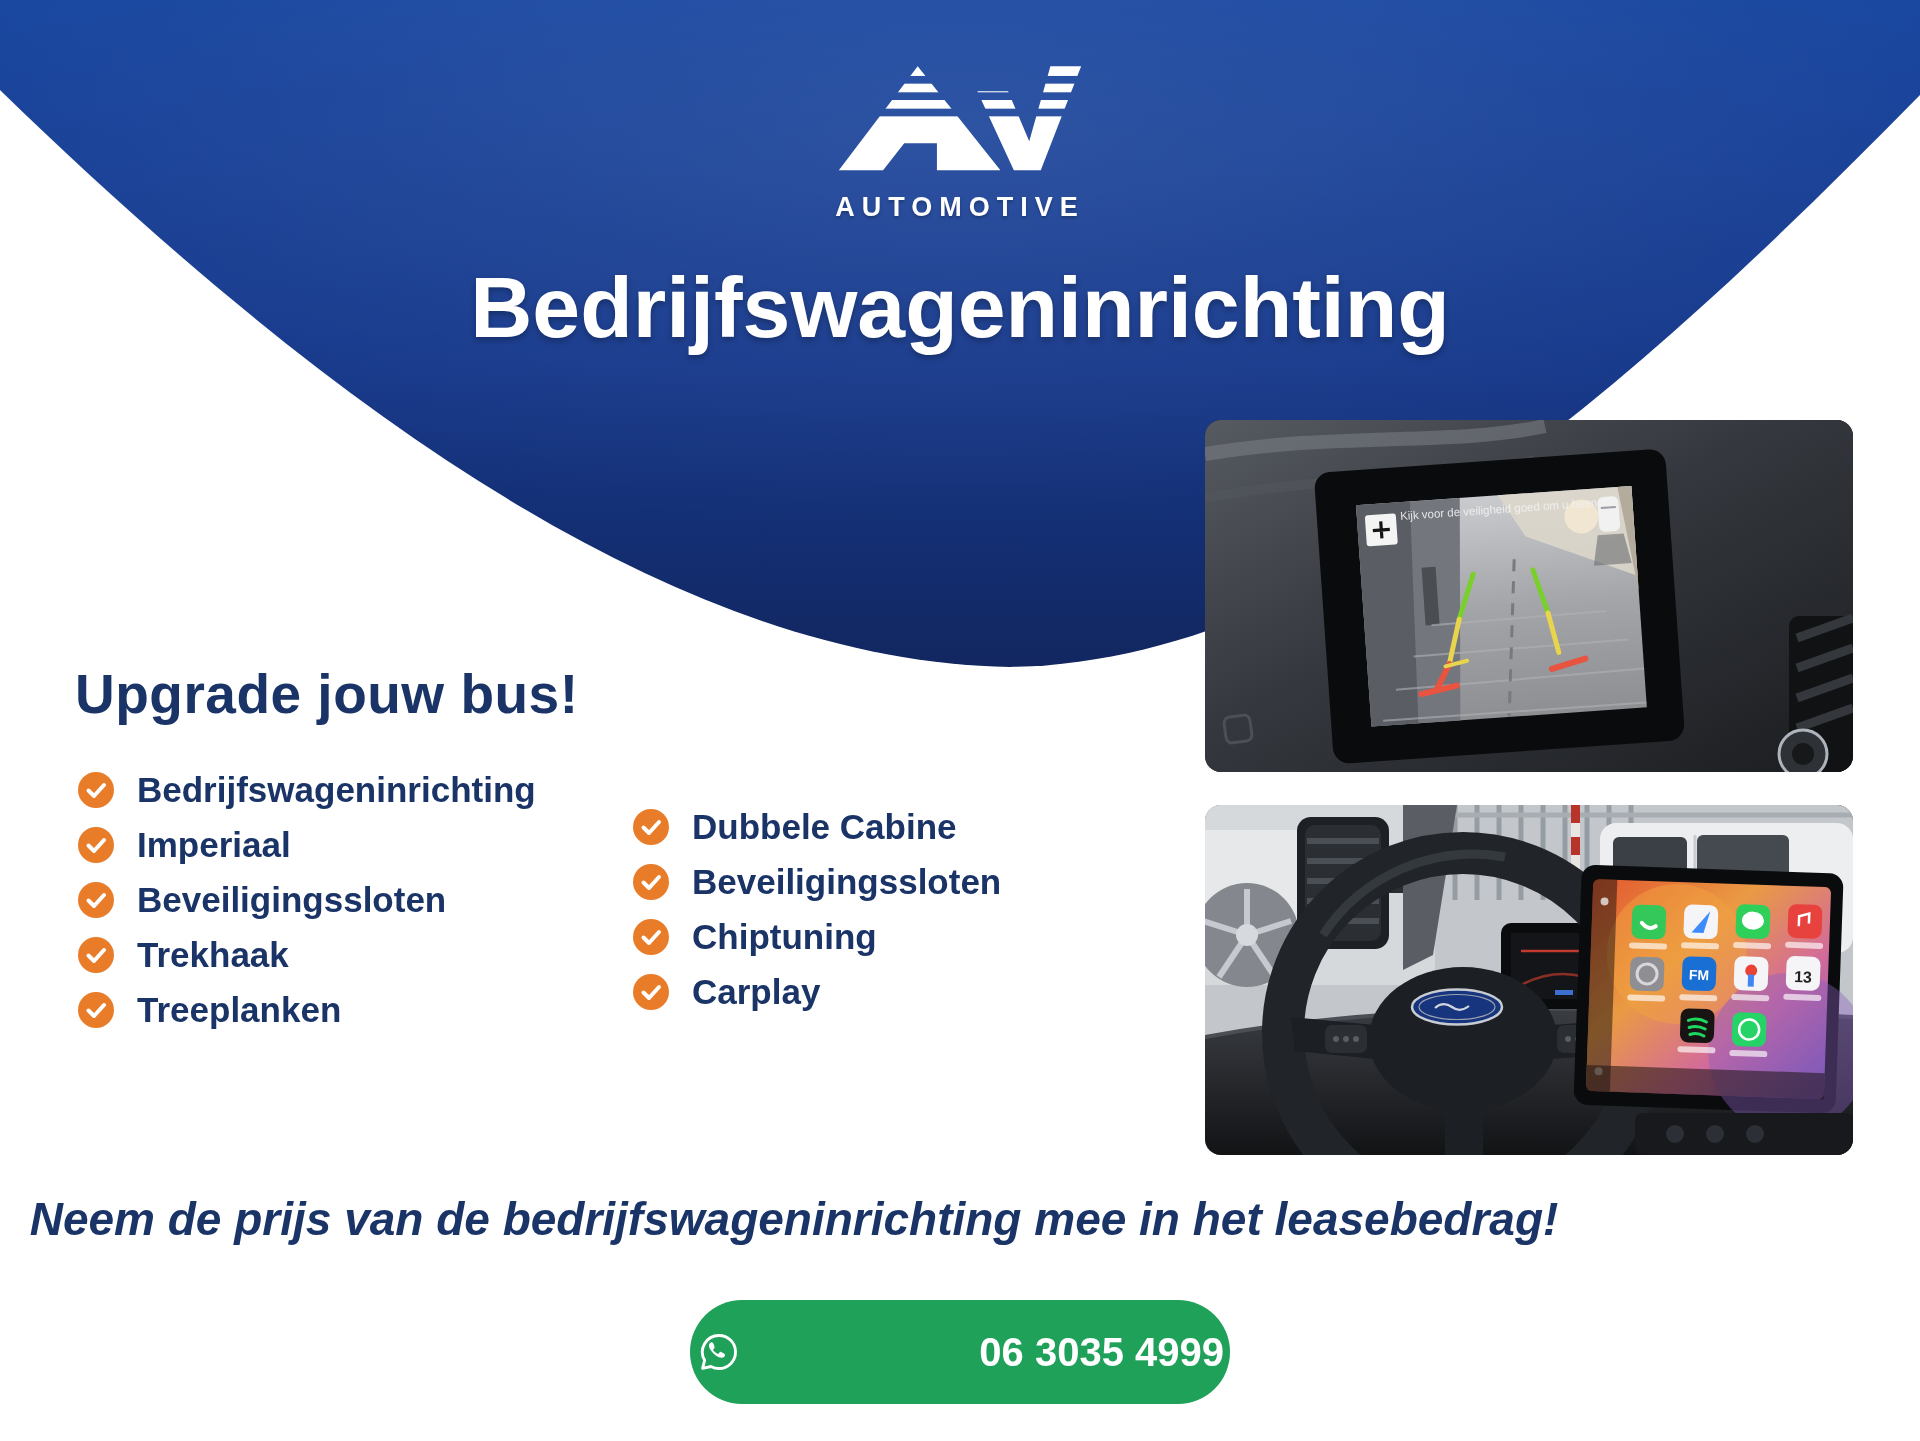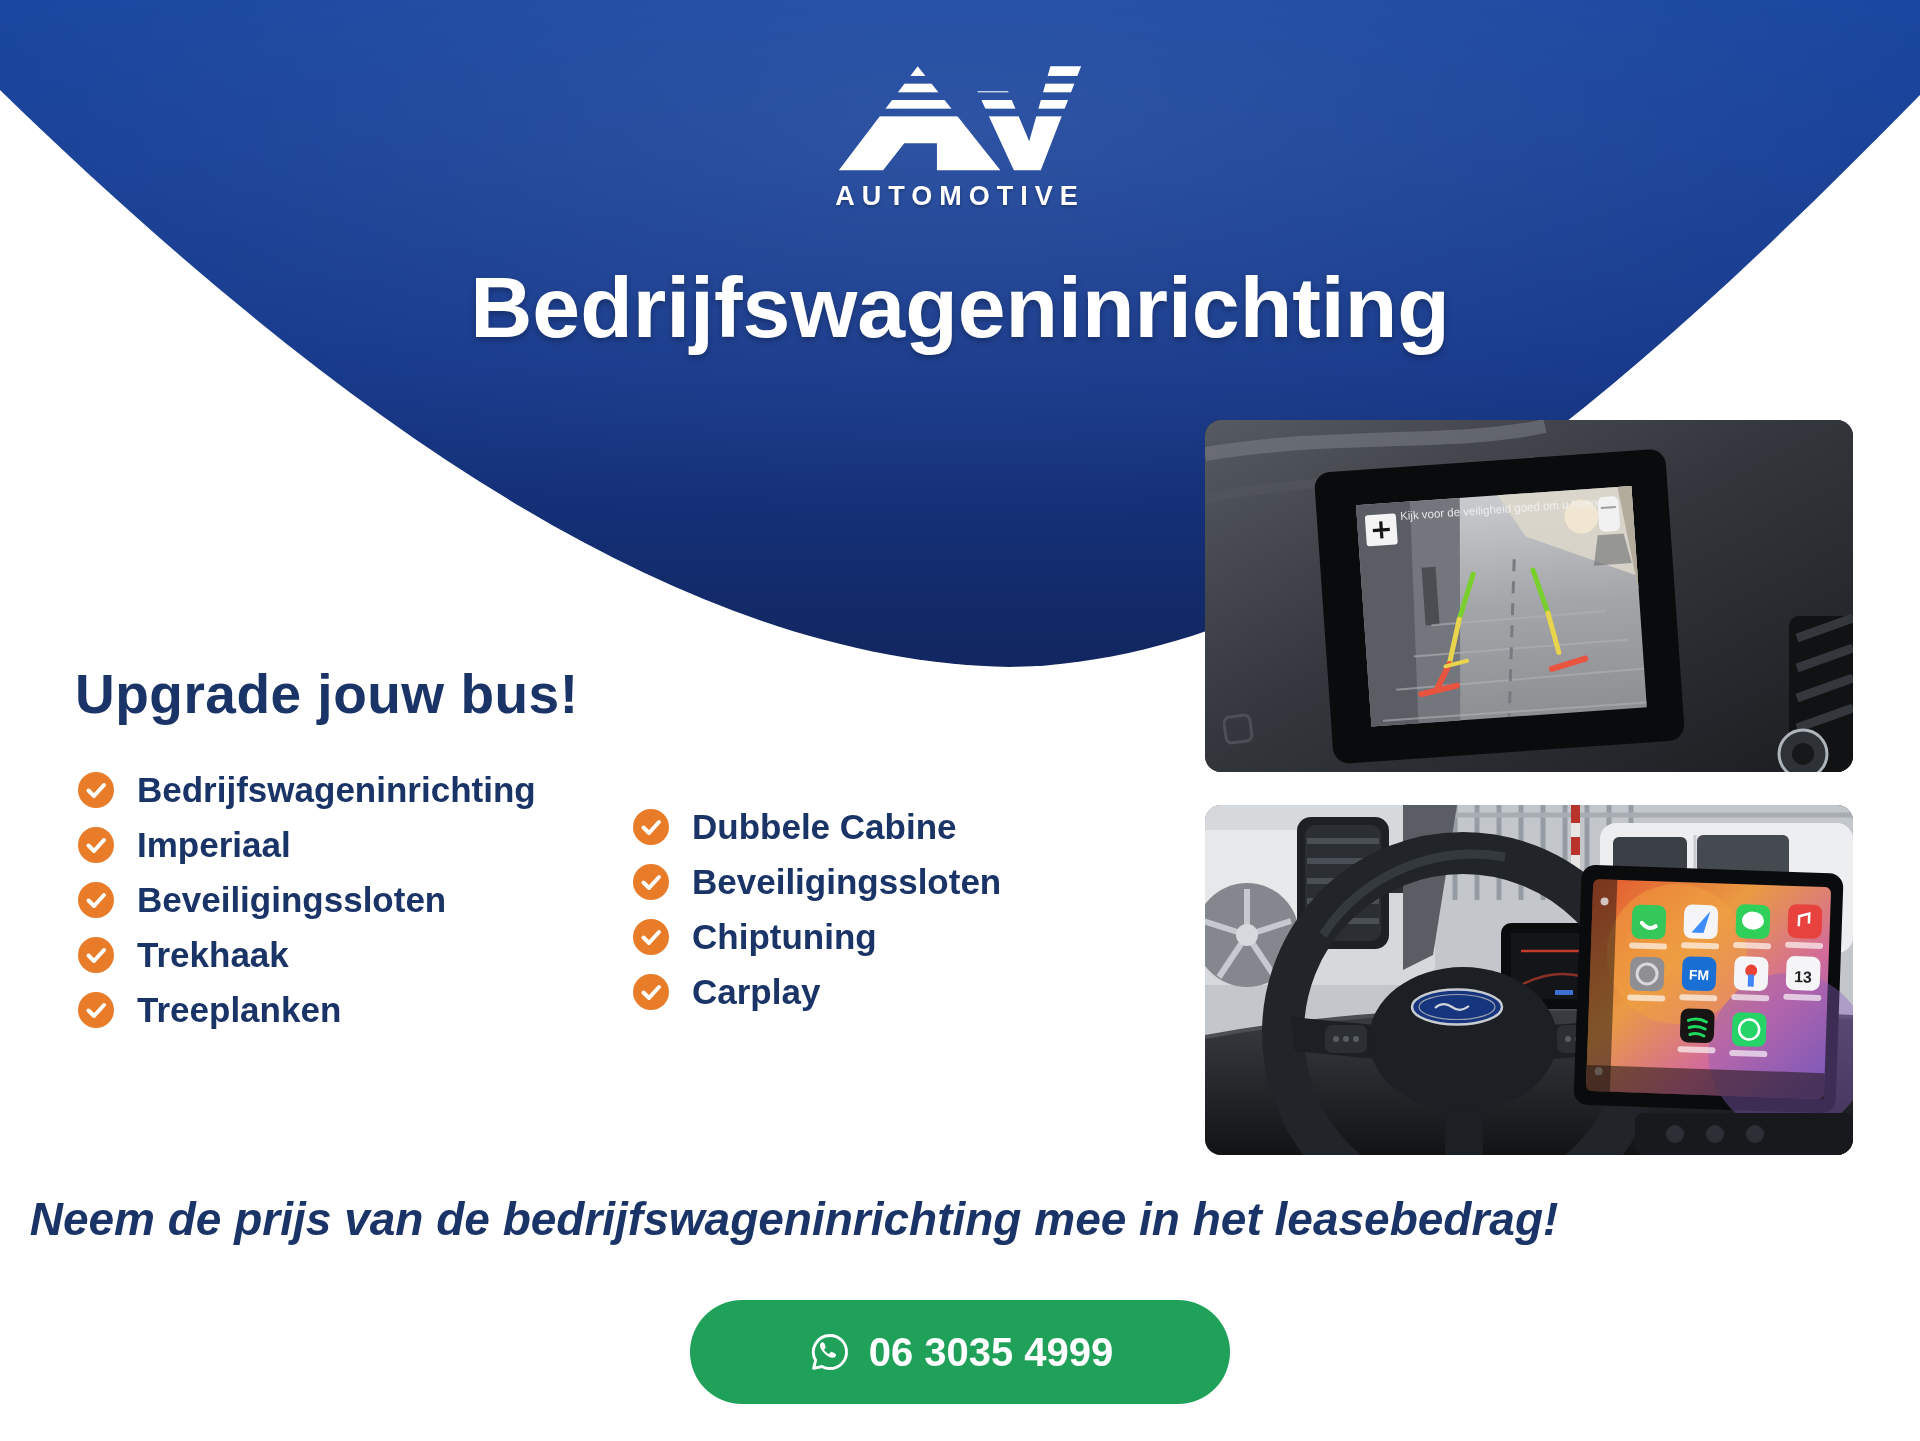--- a/index.html
+++ b/index.html
@@ -5,21 +5,21 @@
   html,body{margin:0;padding:0;background:#fff;}
   .poster{
     position:relative;width:1920px;height:1441px;overflow:hidden;background:#ffffff;
     font-family:"Liberation Sans",sans-serif;
   }
   
   .header-curve{position:absolute;left:0;top:0;width:1920px;height:700px;}
   .header-content{position:absolute;left:0;top:0;width:1920px;text-align:center;color:#fff;}
   .logo-mark{position:absolute;left:835px;top:62px;width:250px;height:126px;}
   .logo-wordmark{
-    position:absolute;left:0;top:181px;width:1920px;text-align:center;
+    position:absolute;left:0;top:192px;width:1920px;text-align:center;
     font-size:27px;font-weight:bold;letter-spacing:7px;color:#ffffff;
     text-shadow:0 2px 3px rgba(0,0,0,.25);
   }
   .header-title{
     position:absolute;left:0;top:258px;width:1920px;text-align:center;
     font-size:86px;font-weight:bold;color:#ffffff;letter-spacing:0;
     text-shadow:0 3px 6px rgba(0,0,0,.28);
   }
   
   .features-heading{
@@ -38,21 +38,21 @@
   .photo-rear-camera{left:1205px;top:420px;width:648px;height:352px;}
   .photo-interior{left:1205px;top:805px;width:648px;height:350px;}
   
   .tagline{
     position:absolute;left:0;top:1192px;width:1588px;text-align:center;
     font-size:46px;font-weight:bold;font-style:italic;color:#1A3467;
   }
   .cta-button{
     position:absolute;left:50%;top:1300px;transform:translateX(-50%);
     width:540px;height:104px;border:none;border-radius:52px;background:#1FA15A;
-    display:flex;align-items:center;justify-content:center;gap:16px;
+    display:flex;align-items:center;justify-content:space-between;gap:16px;
     color:#ffffff;font-family:"Liberation Sans",sans-serif;
     font-size:40px;font-weight:bold;cursor:pointer;
   }
   .cta-button .wa-icon{width:46px;height:46px;}
 </style>
 </head>
 <body>
 
 <div class="poster">
 

